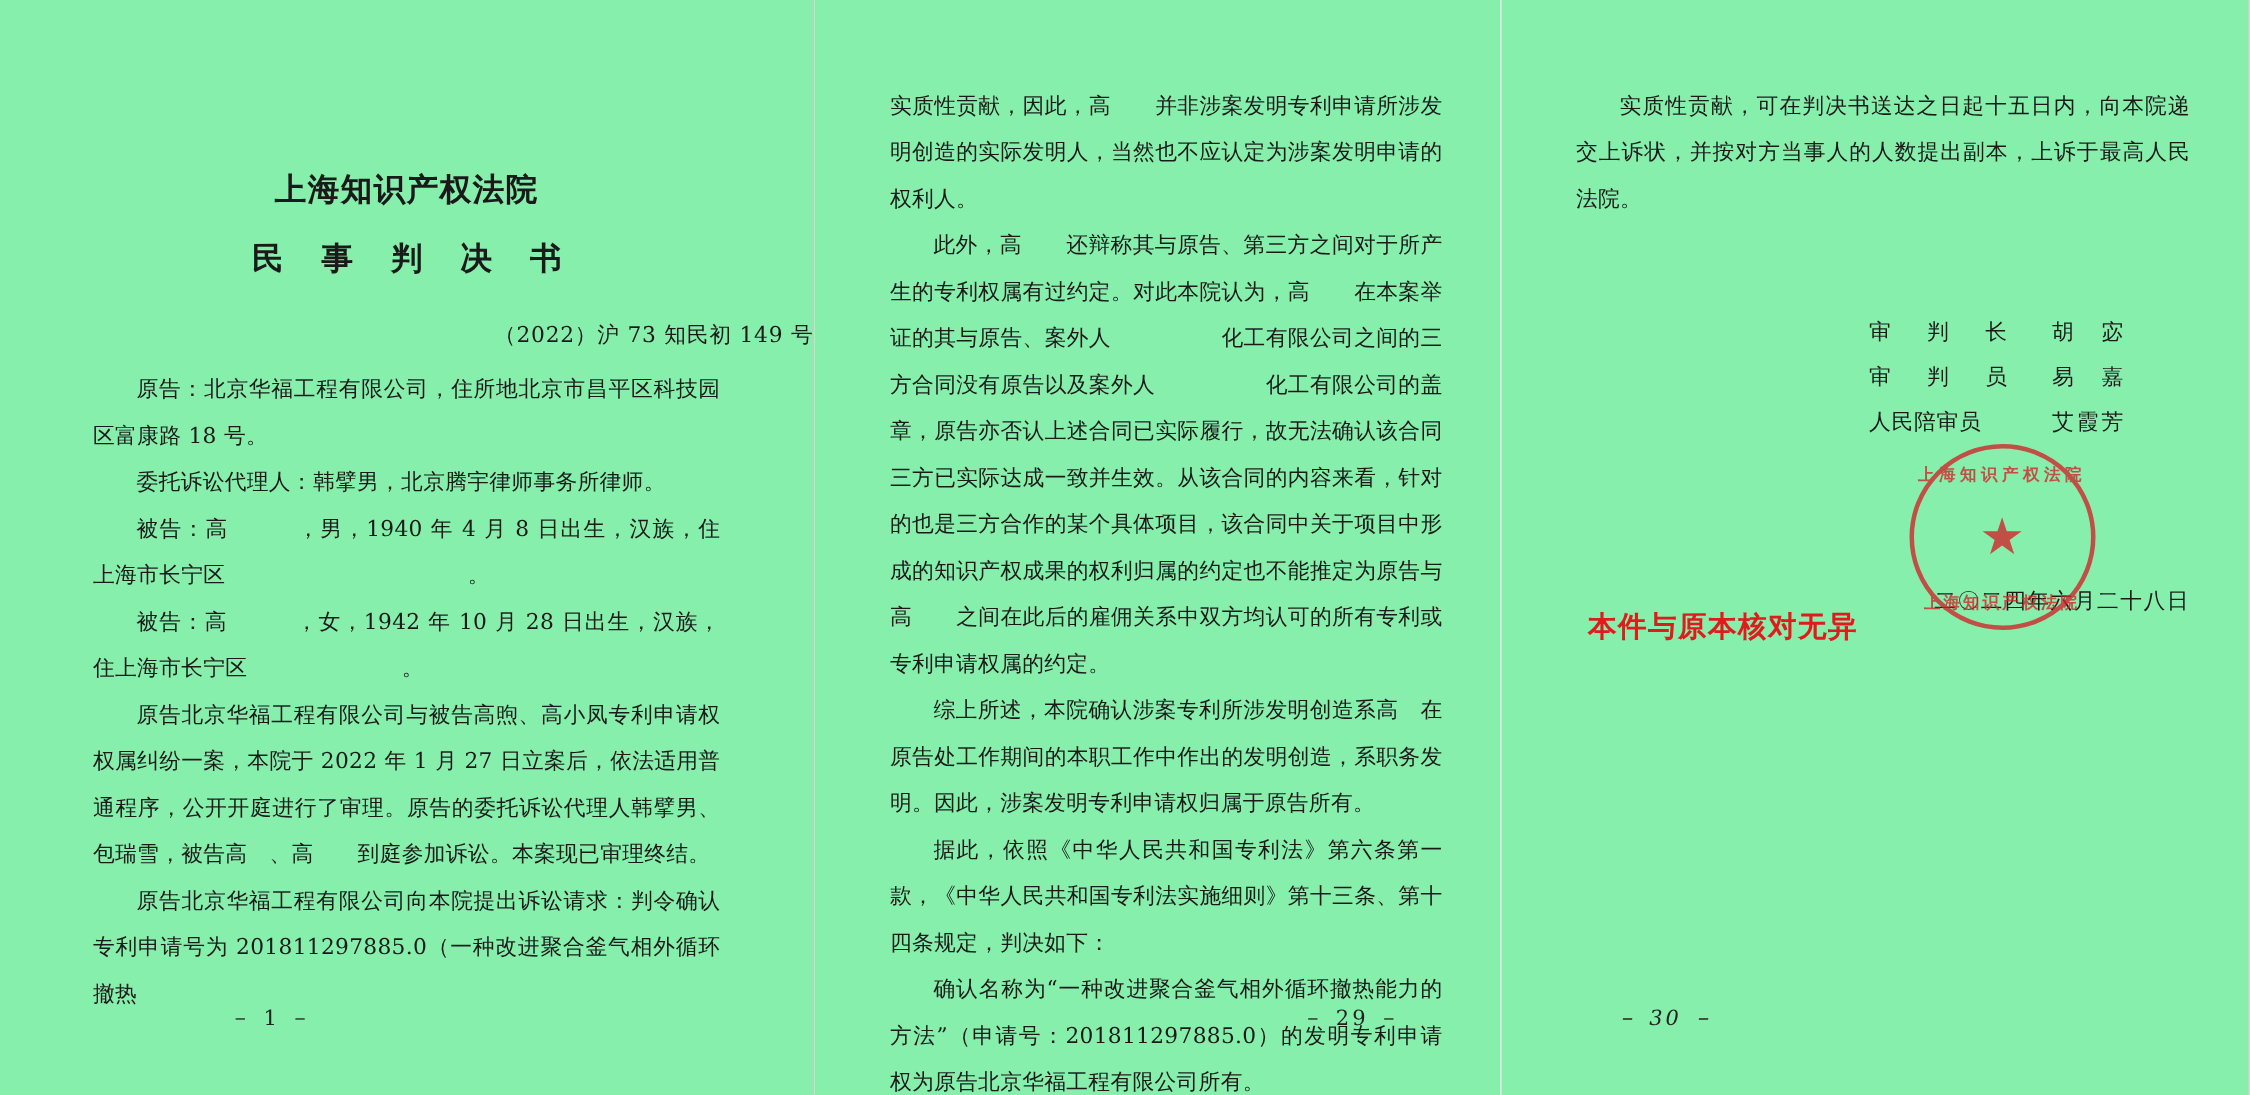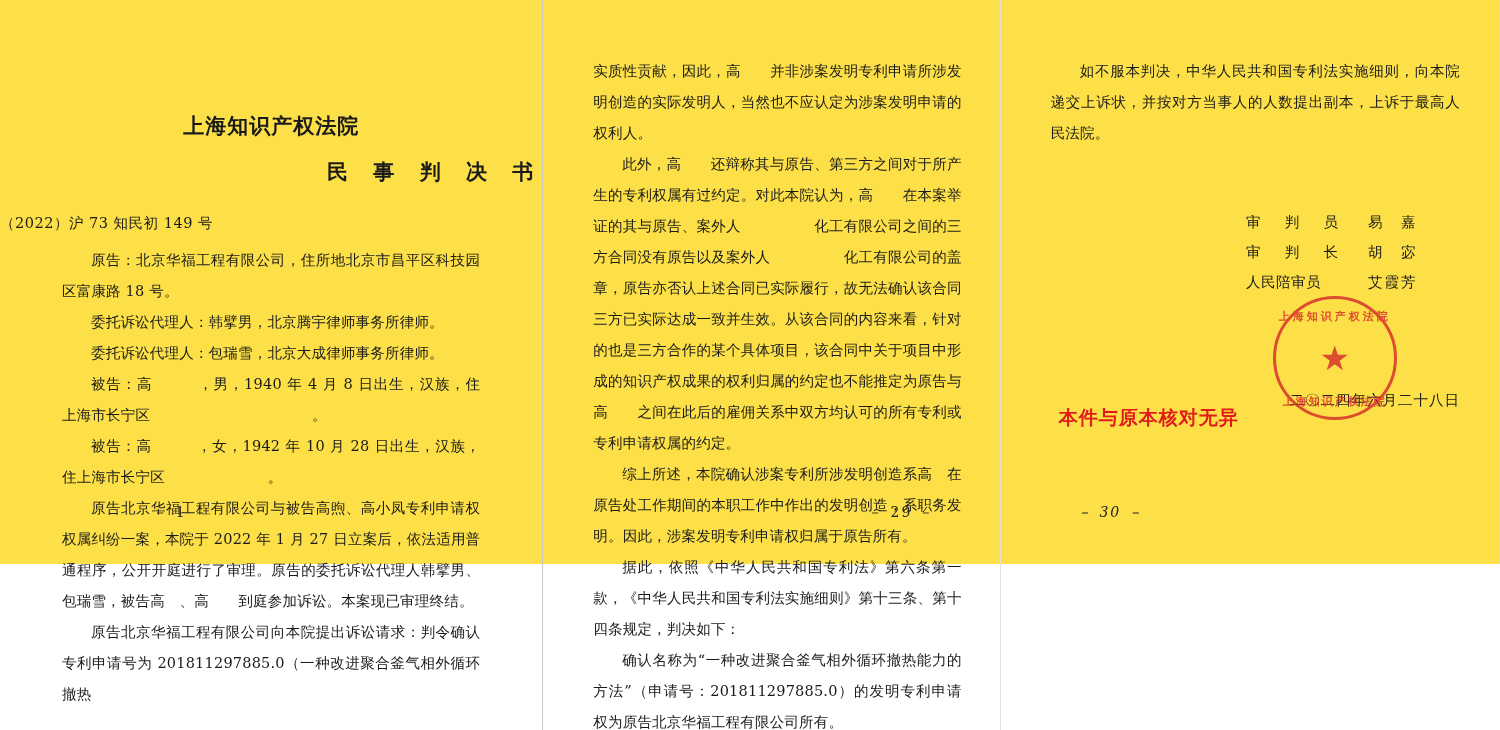--- a/index.html
+++ b/index.html
@@ -17,23 +17,23 @@
   }
   .page-wrap {
     position: absolute;
     inset: 0;
     display: flex;
     flex-direction: row;
   }
   
   .panel {
     position: relative;
-    height: 564px;
+    height: 730px;
     box-sizing: border-box;
-    background: #fde047;
+    background: #86efac;
   }
   .panel-1 { width: 543px; }
   .panel-2 { width: 457px; }
   .panel-3 { width: 500px; }
   .divider {
     width: 1px;
     background: #c9c9c9;
     height: 730px;
   }
   .divider.soft { background: #e2e2e2; }
@@ -41,29 +41,29 @@
   
   .court-title {
     text-align: center;
     font-size: 21px;
     font-weight: bold;
     letter-spacing: 1px;
     margin-top: 112px;
     font-family: "DejaVu Serif", "Liberation Serif", serif;
   }
   .doc-title {
-    text-align: right;
+    text-align: center;
     font-size: 21px;
     font-weight: bold;
     letter-spacing: 9px;
     margin-top: 18px;
     padding-left: 9px;
   }
   .case-no {
-    text-align: left;
+    text-align: right;
     font-size: 14.5px;
     margin-top: 28px;
     letter-spacing: 0.5px;
   }
 
   
   .body-text {
     font-size: 14.5px;
     line-height: 31px;
     letter-spacing: 0.2px;
@@ -193,21 +193,20 @@
 <div class="page-wrap">
 
   <div class="panel panel-1">
     <div class="court-title">上海知识产权法院</div>
     <div class="doc-title">民 事 判 决 书</div>
     <div class="case-no">（2022）沪 73 知民初 149 号</div>
 
     <div class="body-text col1-body">
       <p class="indent">原告：北京华福工程有限公司，住所地北京市昌平区科技园区富康路 18 号。</p>
       <p class="indent">委托诉讼代理人：韩擘男，北京腾宇律师事务所律师。</p>
-      <p class="indent">委托诉讼代理人：包瑞雪，北京大成律师事务所律师。</p>
       <p class="indent">被告：高　　　，男，1940 年 4 月 8 日出生，汉族，住上海市长宁区　　　　　　　　　　　。</p>
       <p class="indent">被告：高　　　，女，1942 年 10 月 28 日出生，汉族，住上海市长宁区　　　　　　　。</p>
       <p class="indent">原告北京华福工程有限公司与被告高煦、高小凤专利申请权权属纠纷一案，本院于 2022 年 1 月 27 日立案后，依法适用普通程序，公开开庭进行了审理。原告的委托诉讼代理人韩擘男、包瑞雪，被告高　、高　　到庭参加诉讼。本案现已审理终结。</p>
       <p class="indent">原告北京华福工程有限公司向本院提出诉讼请求：判令确认专利申请号为 201811297885.0（一种改进聚合釜气相外循环撤热</p>
     </div>
 
     <div class="page-num pn-1">－ 1 －</div>
   </div>
 
   <div class="divider"></div>
@@ -221,33 +220,33 @@
       <p class="indent">确认名称为“一种改进聚合釜气相外循环撤热能力的方法”（申请号：201811297885.0）的发明专利申请权为原告北京华福工程有限公司所有。</p>
 
     </div>
     <div class="page-num pn-2">－ 29 －</div>
   </div>
 
   <div class="divider soft"></div>
 
   <div class="panel panel-3">
     <div class="body-text col3-body">
-      <p class="indent">如不服本判决，中华人民共和国专利法实施细则，向本院递交上诉状，并按对方当事人的人数提出副本，上诉于最高人民法院。</p>
+      <p class="indent">实质性贡献，可在判决书送达之日起十五日内，向本院递交上诉状，并按对方当事人的人数提出副本，上诉于最高人民法院。</p>
     </div>
 
     <div class="sig-block">
+      <div class="sig-row">
+        <span class="sig-role">审 判 长</span>
+        <span class="sig-name">胡　宓</span>
+      </div>
       <div class="sig-row">
         <span class="sig-role">审 判 员</span>
         <span class="sig-name">易　嘉</span>
       </div>
       <div class="sig-row">
-        <span class="sig-role">审 判 长</span>
-        <span class="sig-name">胡　宓</span>
-      </div>
-      <div class="sig-row">
         <span class="sig-role wide">人民陪审员</span>
         <span class="sig-name">艾霞芳</span>
       </div>
     </div>
 
     <div class="seal">
       <div class="seal-text-top">上海知识产权法院</div>
       <div class="seal-inner-star">★</div>
       <div class="seal-text-bottom">上海知识产权法院</div>
     </div>

